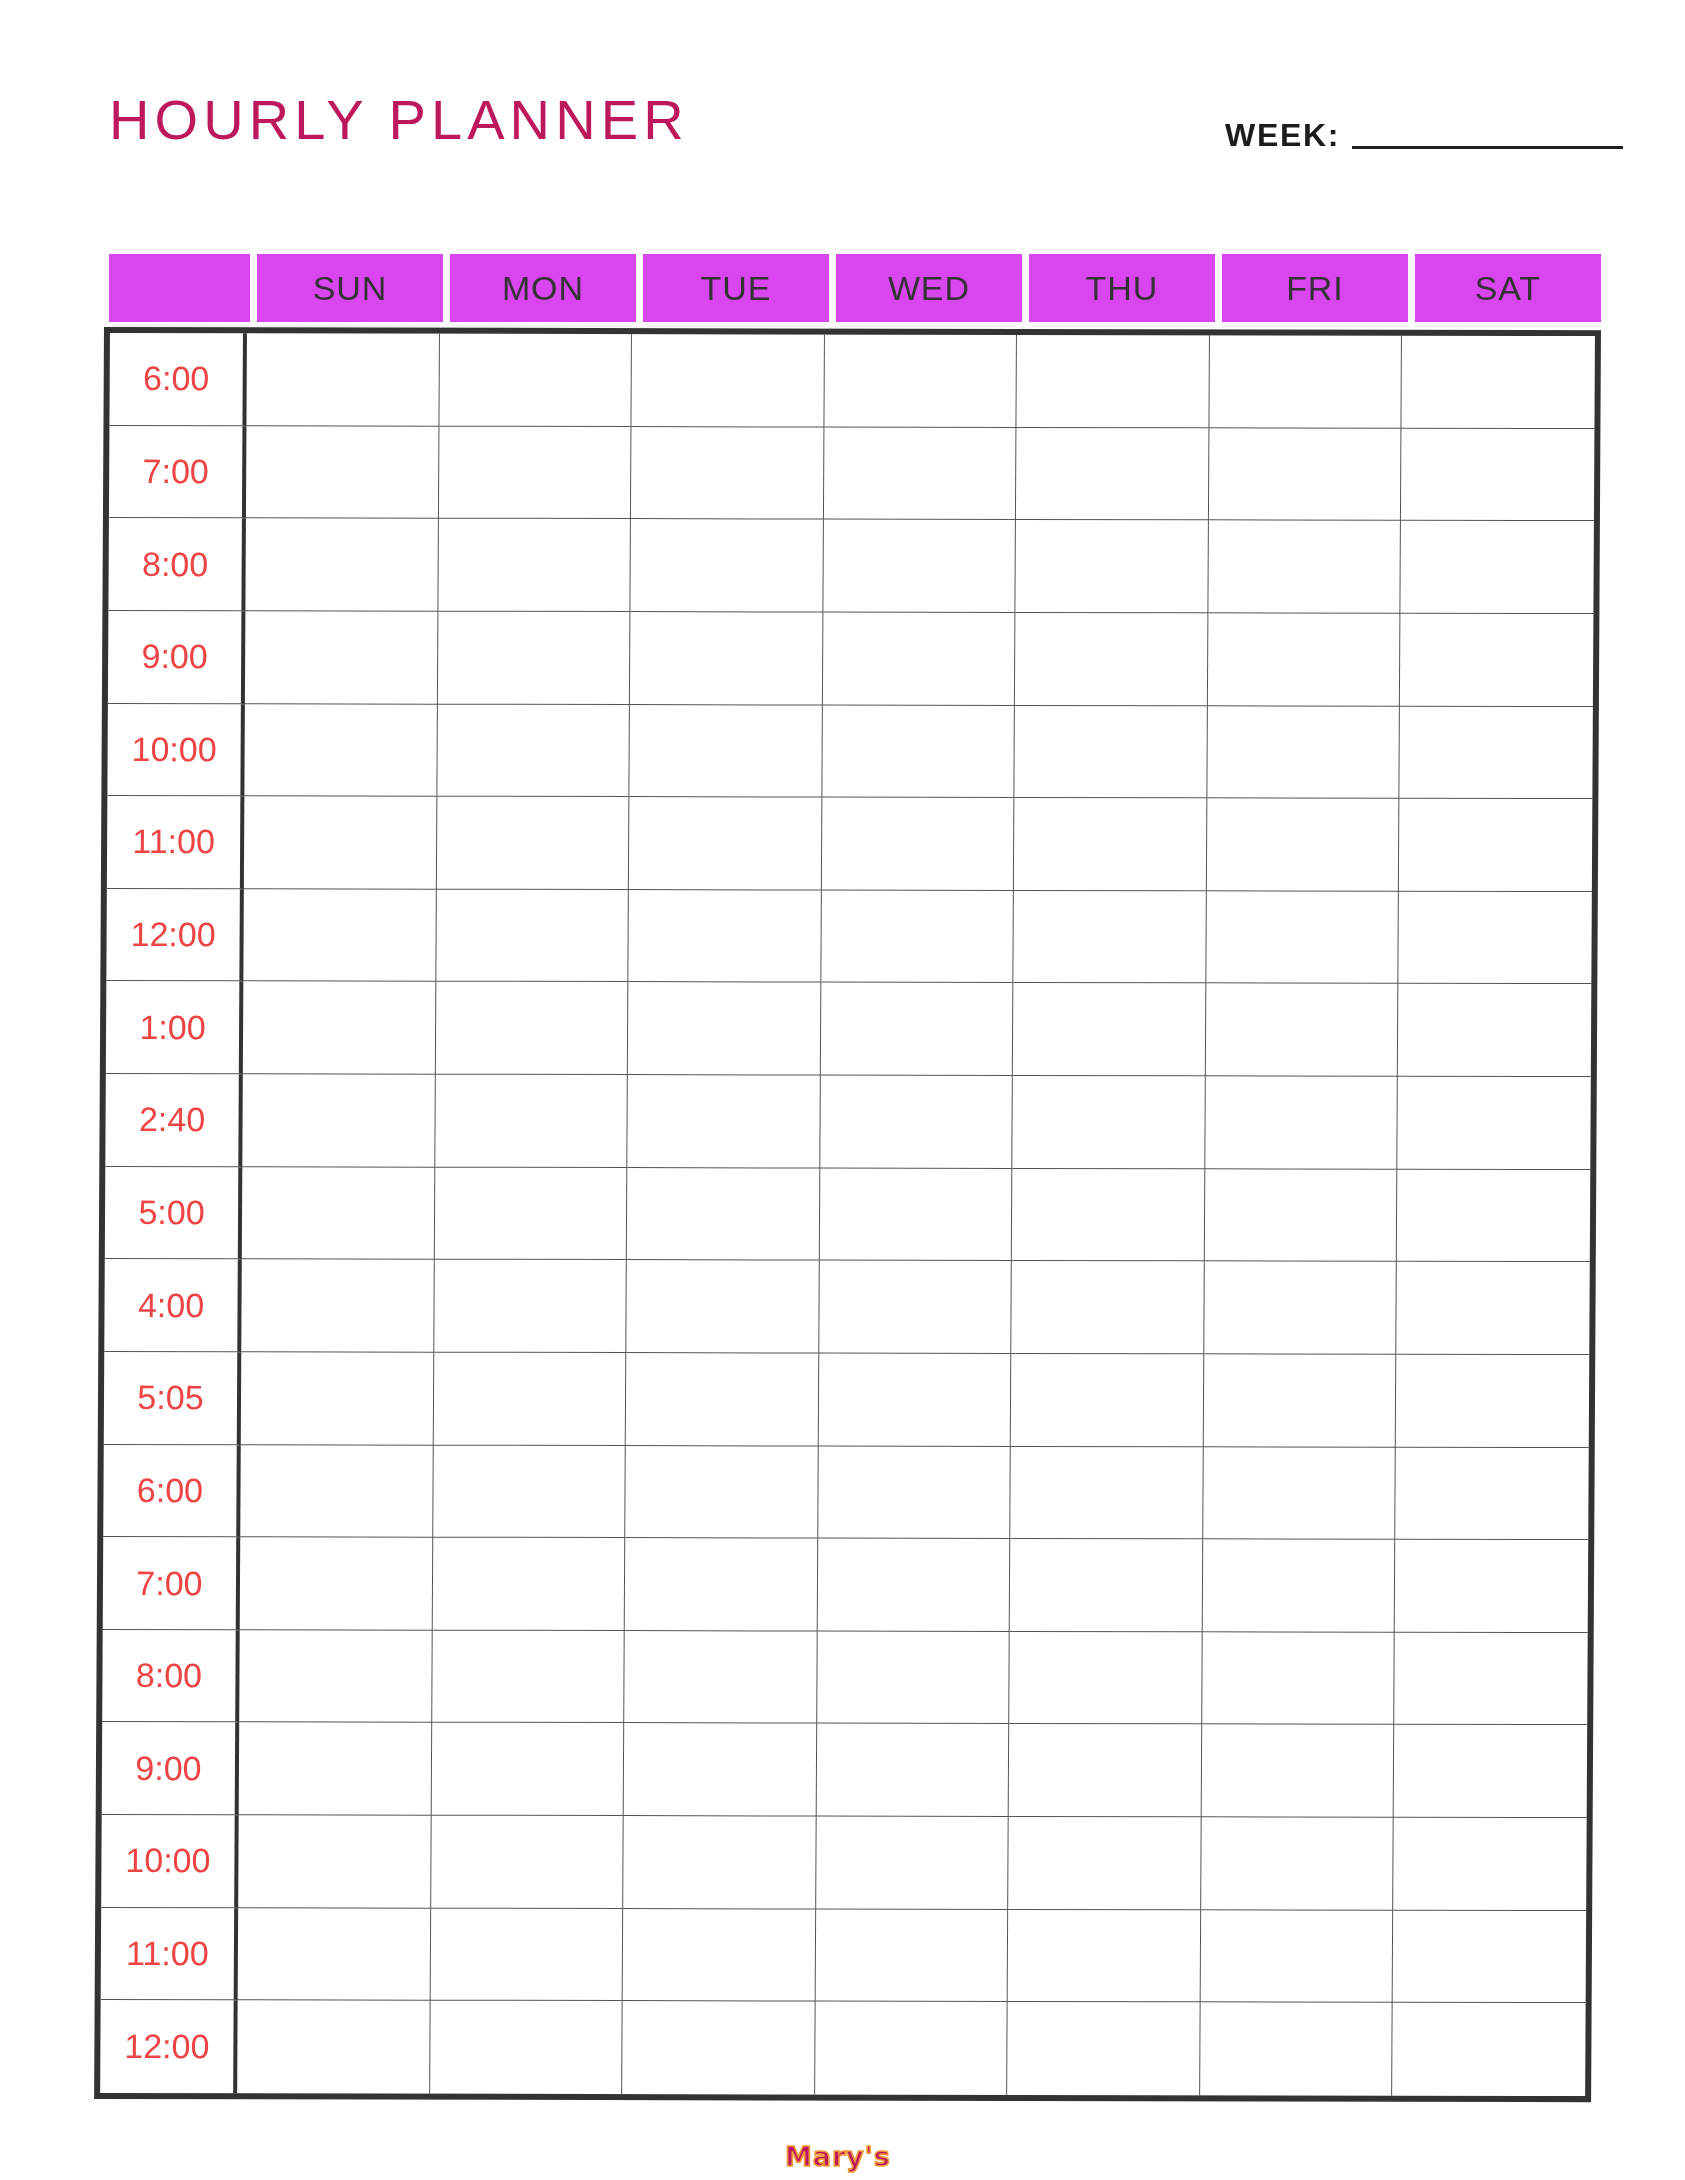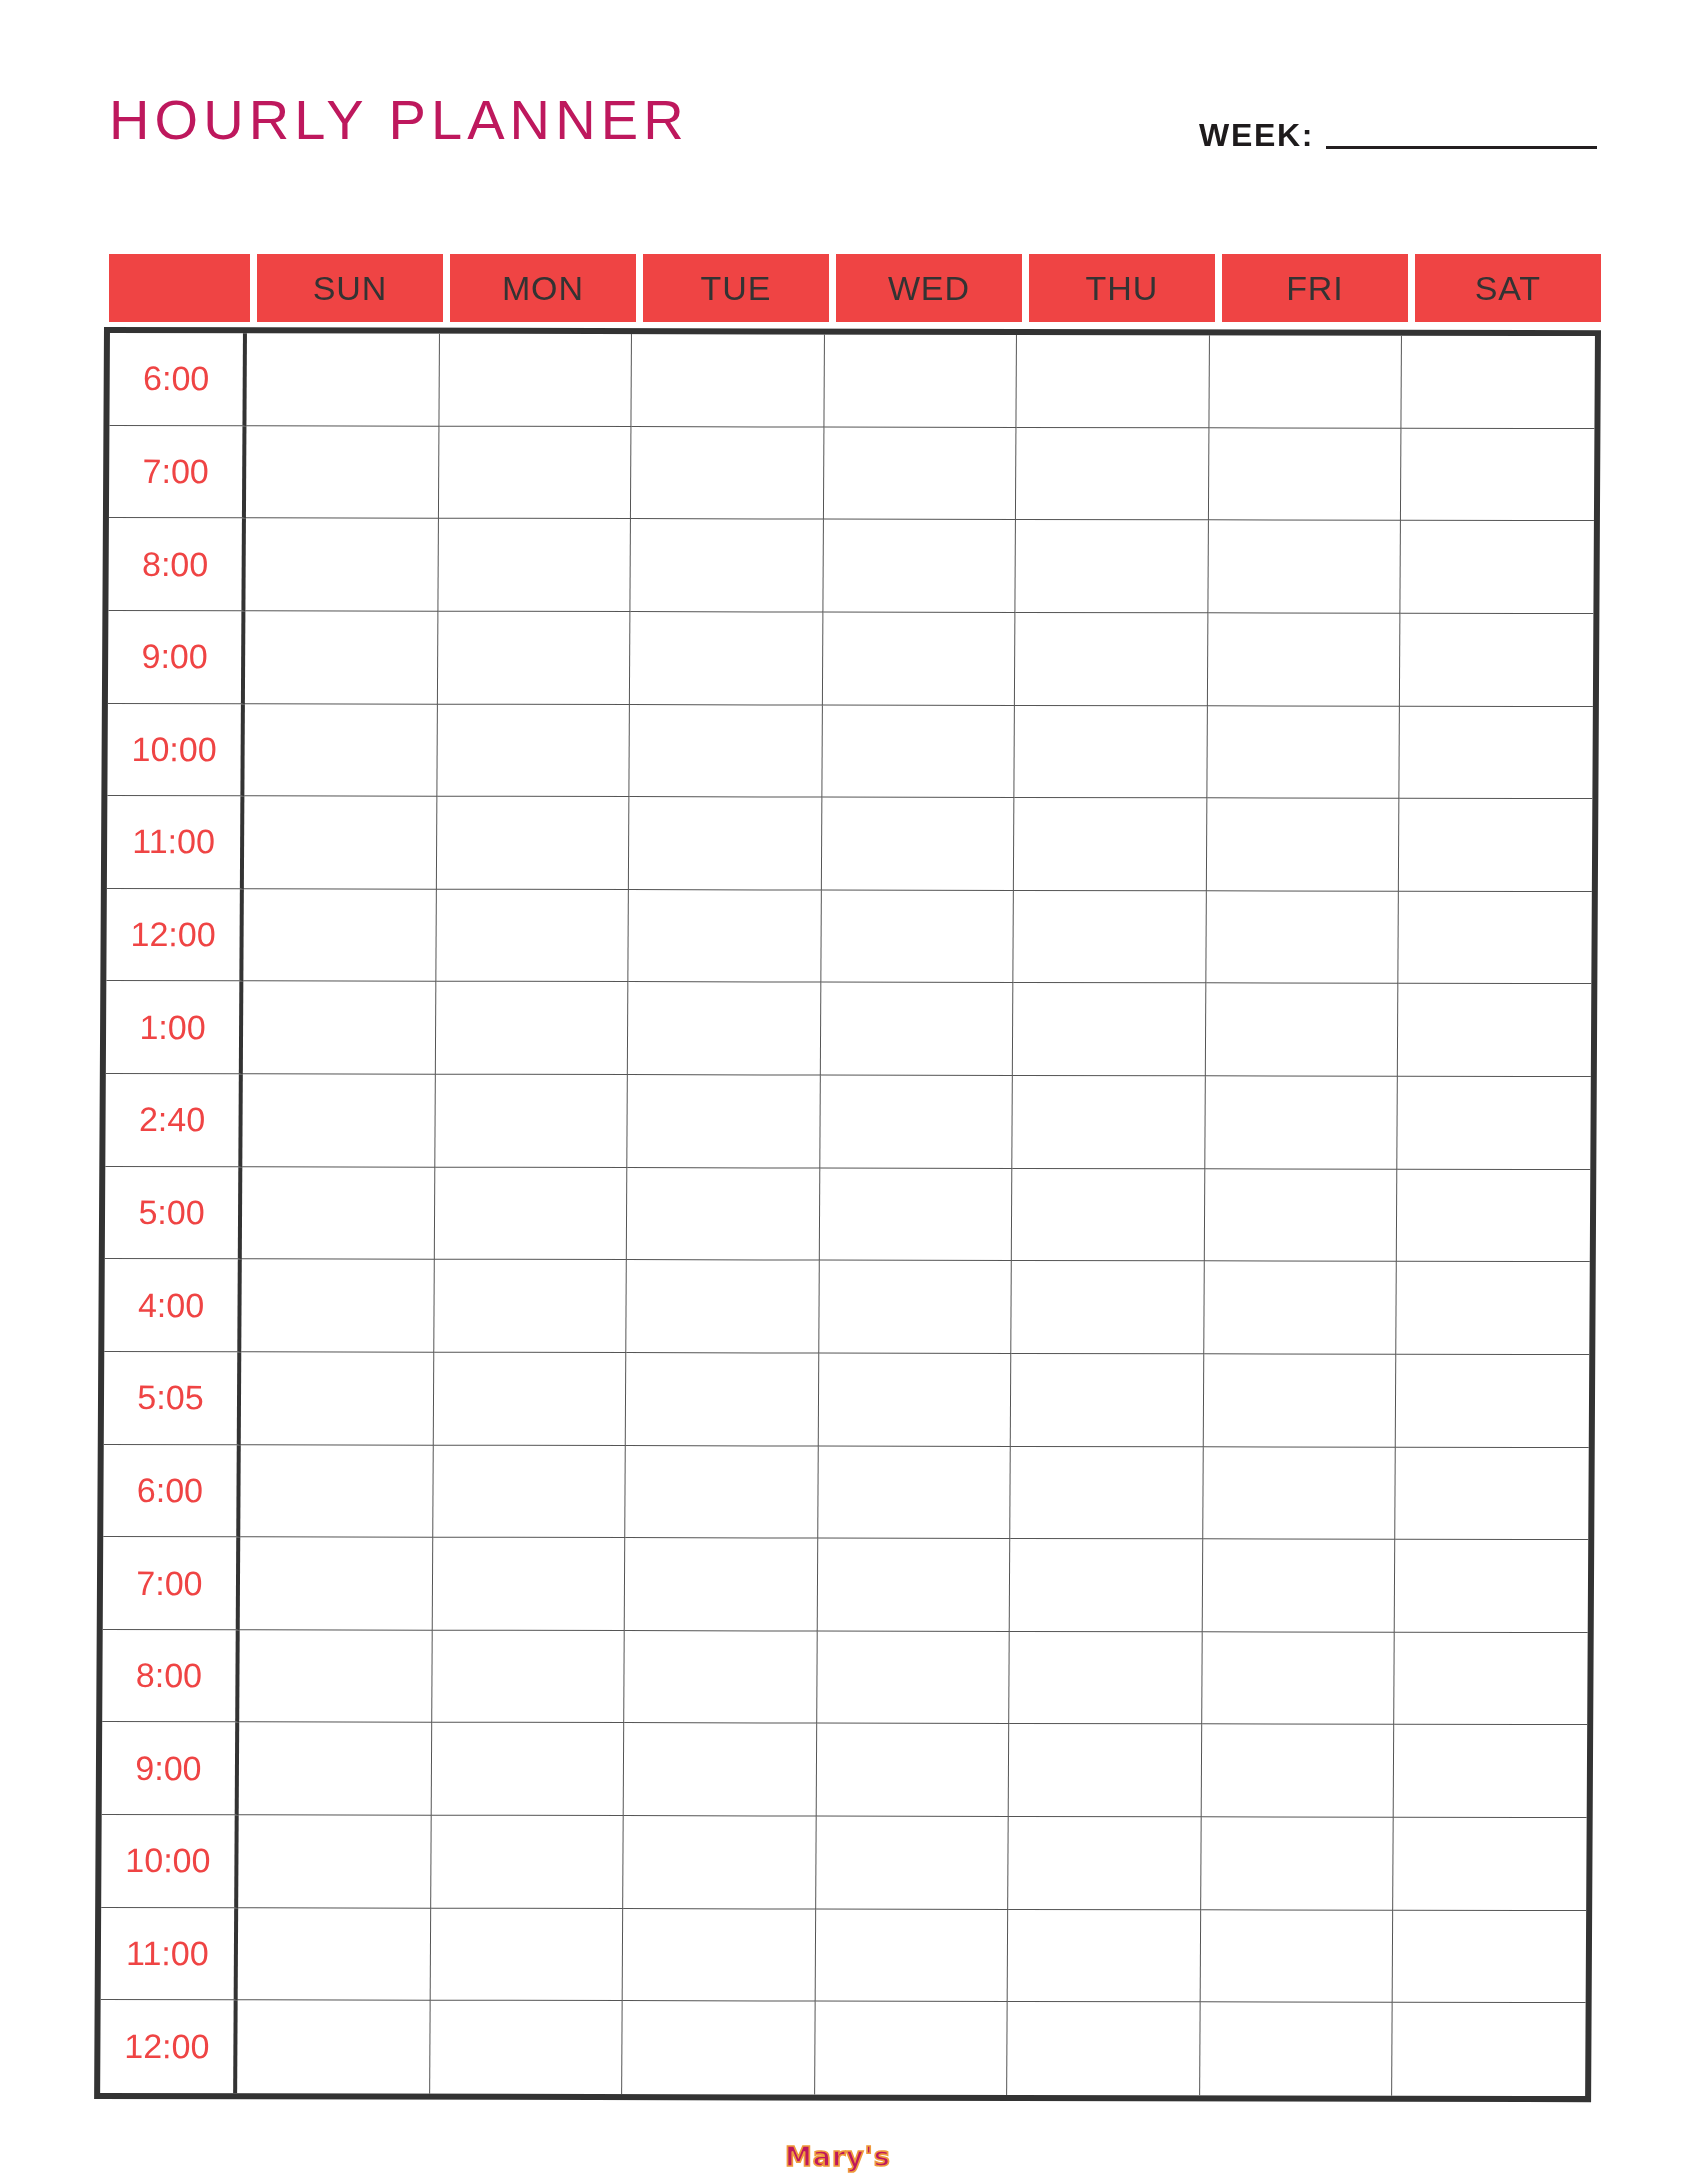--- a/index.html
+++ b/index.html
@@ -32,20 +32,21 @@
       top: 119px;
       display: flex;
       align-items: flex-end;
     }
     .week-label {
       font-size: 32px;
       font-weight: bold;
       letter-spacing: 1.7px;
       color: #1e1b1c;
       line-height: 1;
+      margin-left: 26px;
     }
     .week-line {
       display: inline-block;
       width: 271px;
       height: 0;
       border-bottom: 3.4px solid #231f20;
       margin-left: 12px;
       margin-bottom: 1.7px;
     }
 
@@ -54,21 +55,21 @@
       position: absolute;
       left: 109px;
       top: 254px;
       width: 1492px;
       height: 68px;
       display: grid;
       grid-template-columns: 141px repeat(7, 1fr);
       column-gap: 6.8px;
     }
     .header-cell {
-      background: #ef4444;
+      background: #d946ef;
       display: flex;
       align-items: center;
       justify-content: center;
       font-size: 34px;
       color: #333333;
       letter-spacing: 0.9px;
     }
 
     
     .grid {

